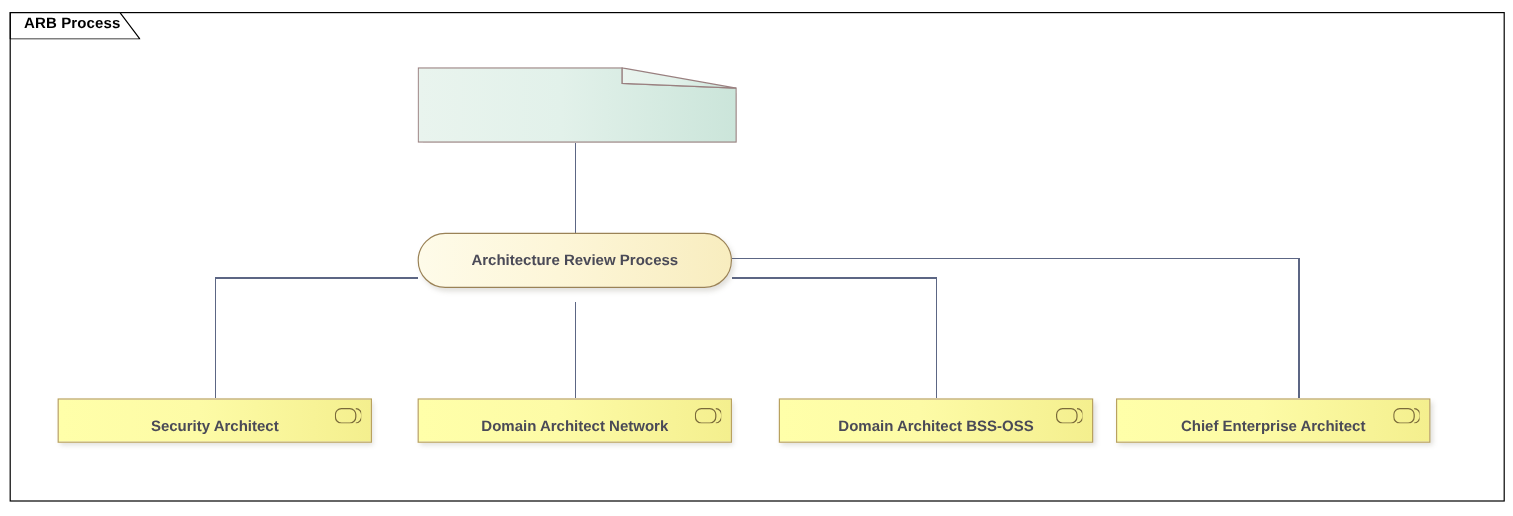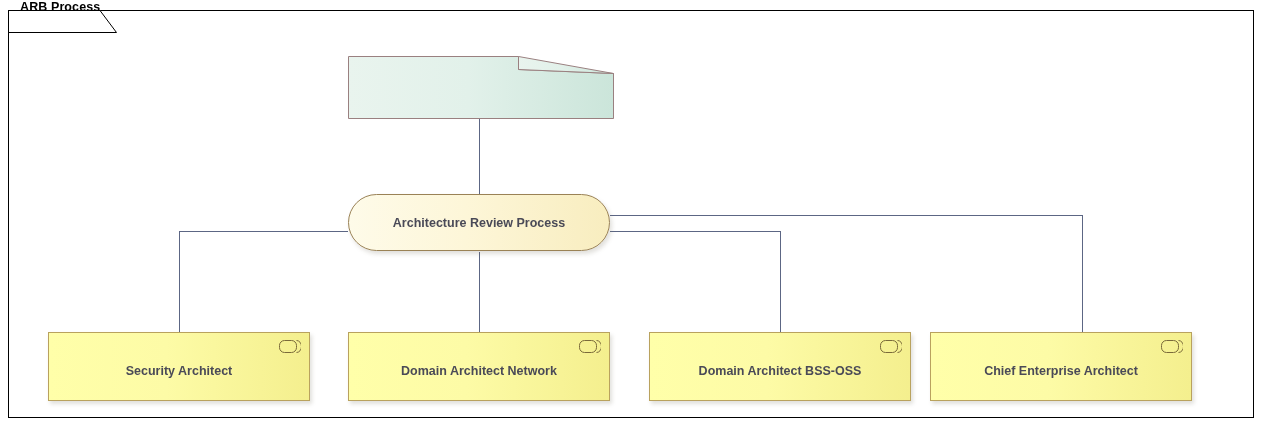--- a/index.html
+++ b/index.html
@@ -32,21 +32,21 @@
   #frame-tab-shape {
     position: absolute;
     left: 8px;
     top: 10px;
     width: 109px;
     height: 23px;
   }
   #tab-label {
     position: absolute;
     left: 20px;
-    top: 0;
+    top: 12px;
     font-size: 12.5px;
     font-weight: bold;
     color: #000000;
     letter-spacing: 0.1px;
     white-space: nowrap;
   }
 
   
   #connectors {
     position: absolute;
@@ -75,21 +75,21 @@
     text-align: left;
     white-space: nowrap;
   }
 
   
   #process {
     position: absolute;
     left: 348px;
     top: 194px;
     width: 262px;
-    height: 57px;
+    height: 46px;
     border: 1px solid #9a8256;
     border-radius: 29px;
     box-sizing: border-box;
     background: linear-gradient(to right, #fefbe9 0%, #fdf6d8 45%, #f8edbf 100%);
     box-shadow: 2px 3px 4px rgba(120,115,95,0.22);
     display: flex;
     align-items: center;
     justify-content: center;
   }
   #process-label {
@@ -97,21 +97,21 @@
     font-weight: bold;
     color: #4a4a57;
     white-space: nowrap;
   }
 
   
   .role {
     position: absolute;
     top: 332px;
     width: 262px;
-    height: 69px;
+    height: 37px;
     border: 1px solid #b9a25e;
     box-sizing: border-box;
     background: linear-gradient(to right, #ffffa9 0%, #fdfba6 45%, #f4ef8e 100%);
     box-shadow: 2px 3px 4px rgba(120,115,95,0.22);
     display: flex;
     align-items: center;
     justify-content: center;
   }
   .role-label {
     font-size: 12.5px;

